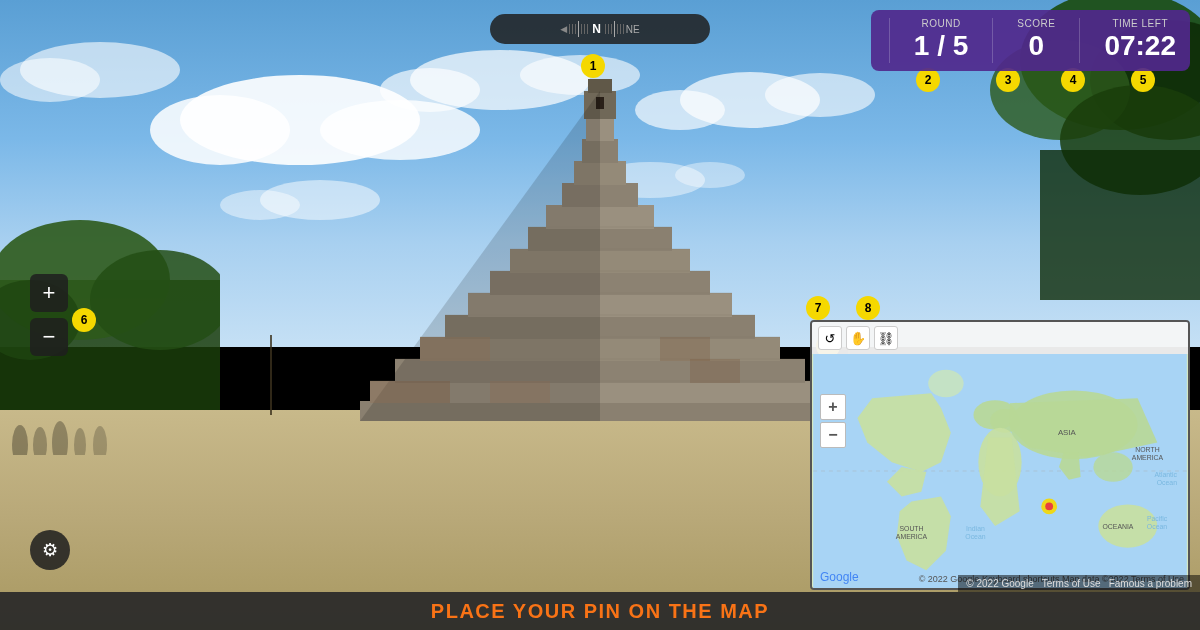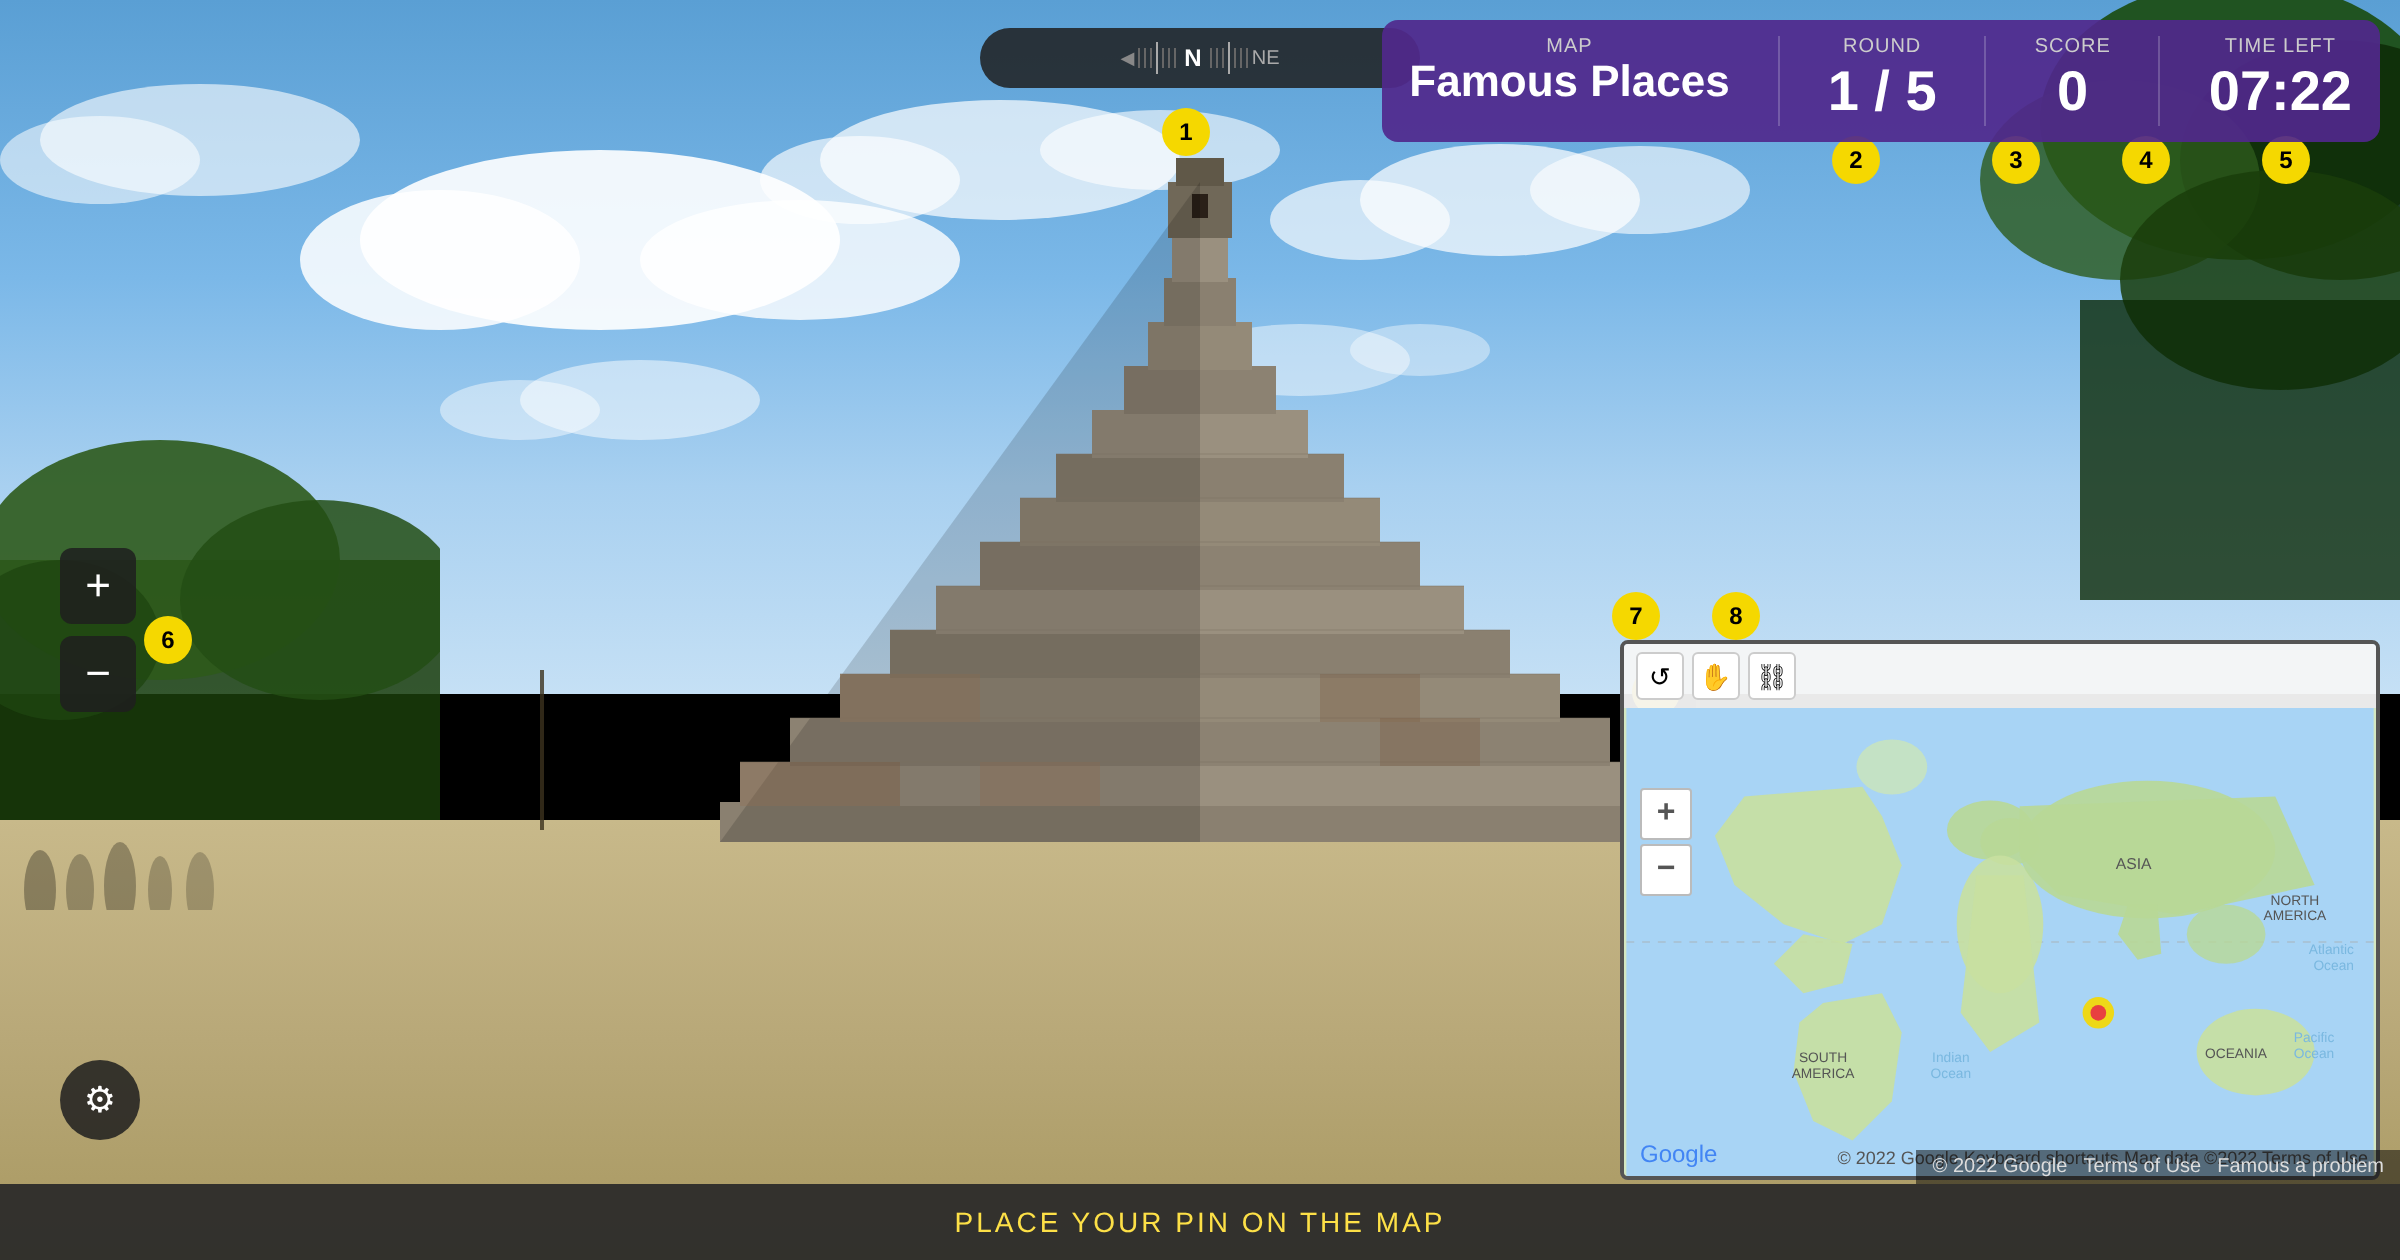--- a/index.html
+++ b/index.html
@@ -291,23 +291,23 @@
       bottom: 0;
       left: 0; right: 0;
       height: 38px;
       background: rgba(40,40,40,0.92);
       display: flex;
       align-items: center;
       justify-content: center;
       z-index: 50;
     }
     .pin-bar-text {
-      color: #fde047;
-      font-size: 14px;
-      font-weight: normal;
+      color: #f97316;
+      font-size: 20px;
+      font-weight: bold;
       letter-spacing: 1.5px;
       text-transform: uppercase;
     }
 
     
     .footer-bar {
       position: absolute;
       bottom: 38px;
       right: 0;
       background: rgba(0,0,0,0.5);
@@ -446,24 +446,20 @@
     <span class="tick"></span>
       <span class="tick"></span>
       <span class="tick"></span>
     <span class="compass-ne">NE</span>
   </div>
 </div>
 
 <div class="num-badge" style="top:54px;left:581px;">1</div>
 
 <div class="hud">
-  <div class="hud-section">
-    <span class="hud-label">MAP</span>
-    <span class="hud-map-name">Famous Places</span>
-  </div>
   <div class="hud-divider"></div>
   <div class="hud-section">
     <span class="hud-label">ROUND</span>
     <span class="hud-value">1 / 5</span>
   </div>
   <div class="hud-divider"></div>
   <div class="hud-section">
     <span class="hud-label">SCORE</span>
     <span class="hud-value">0</span>
   </div>

